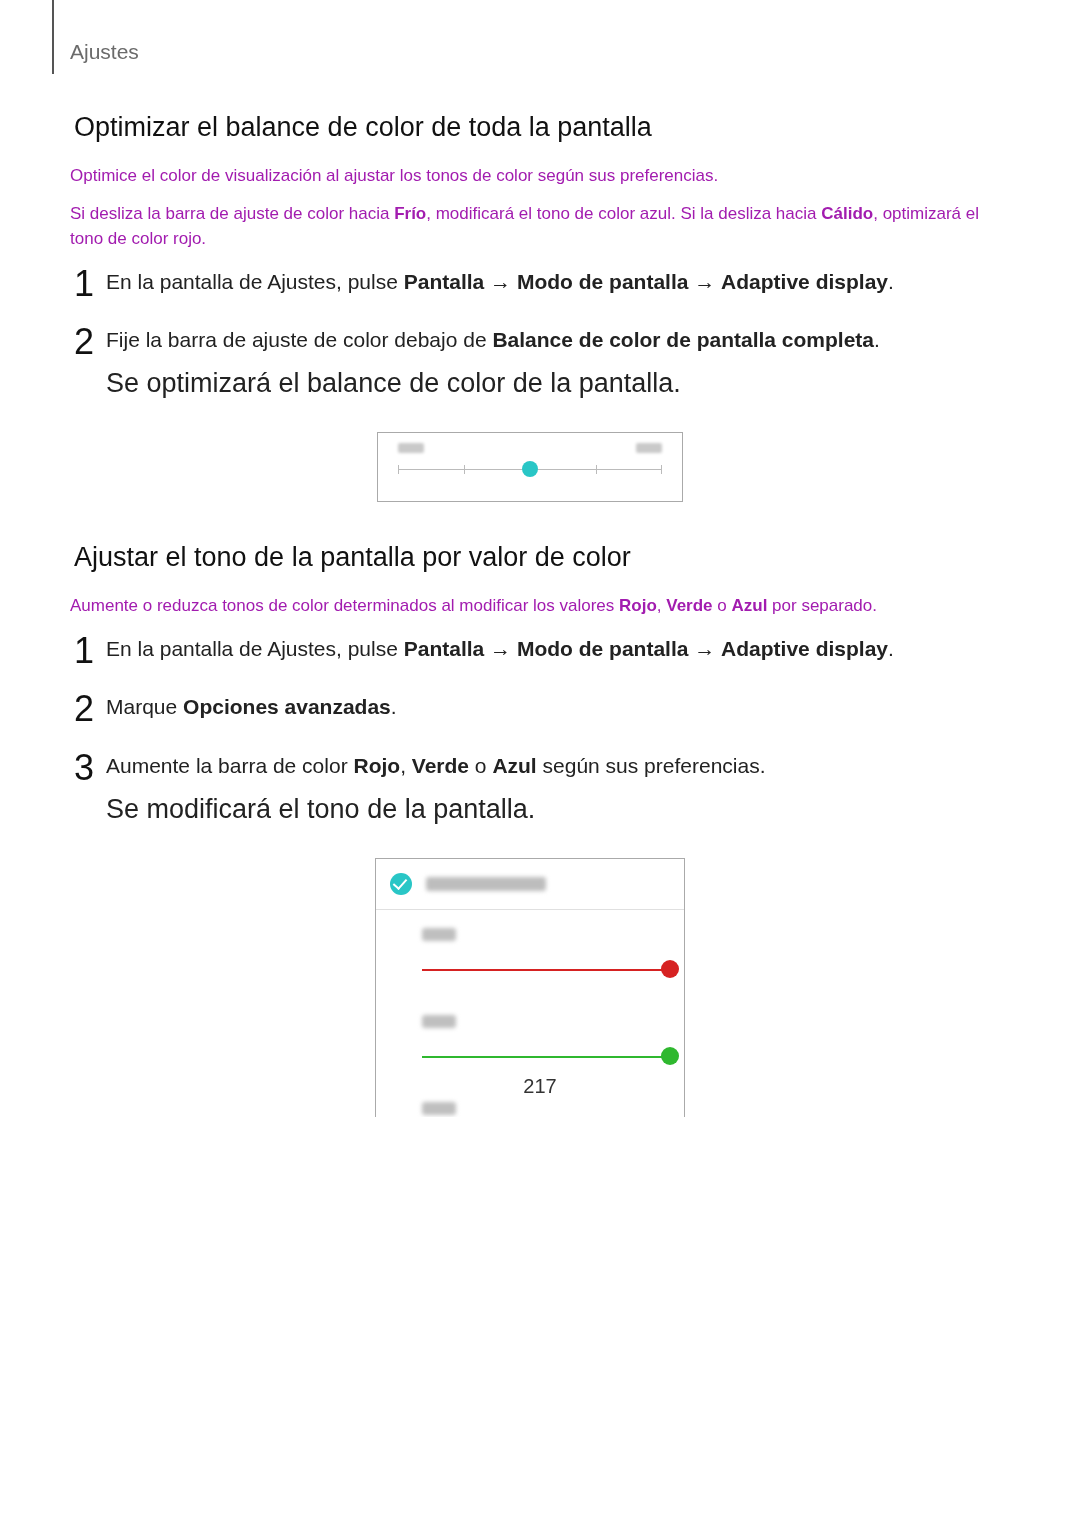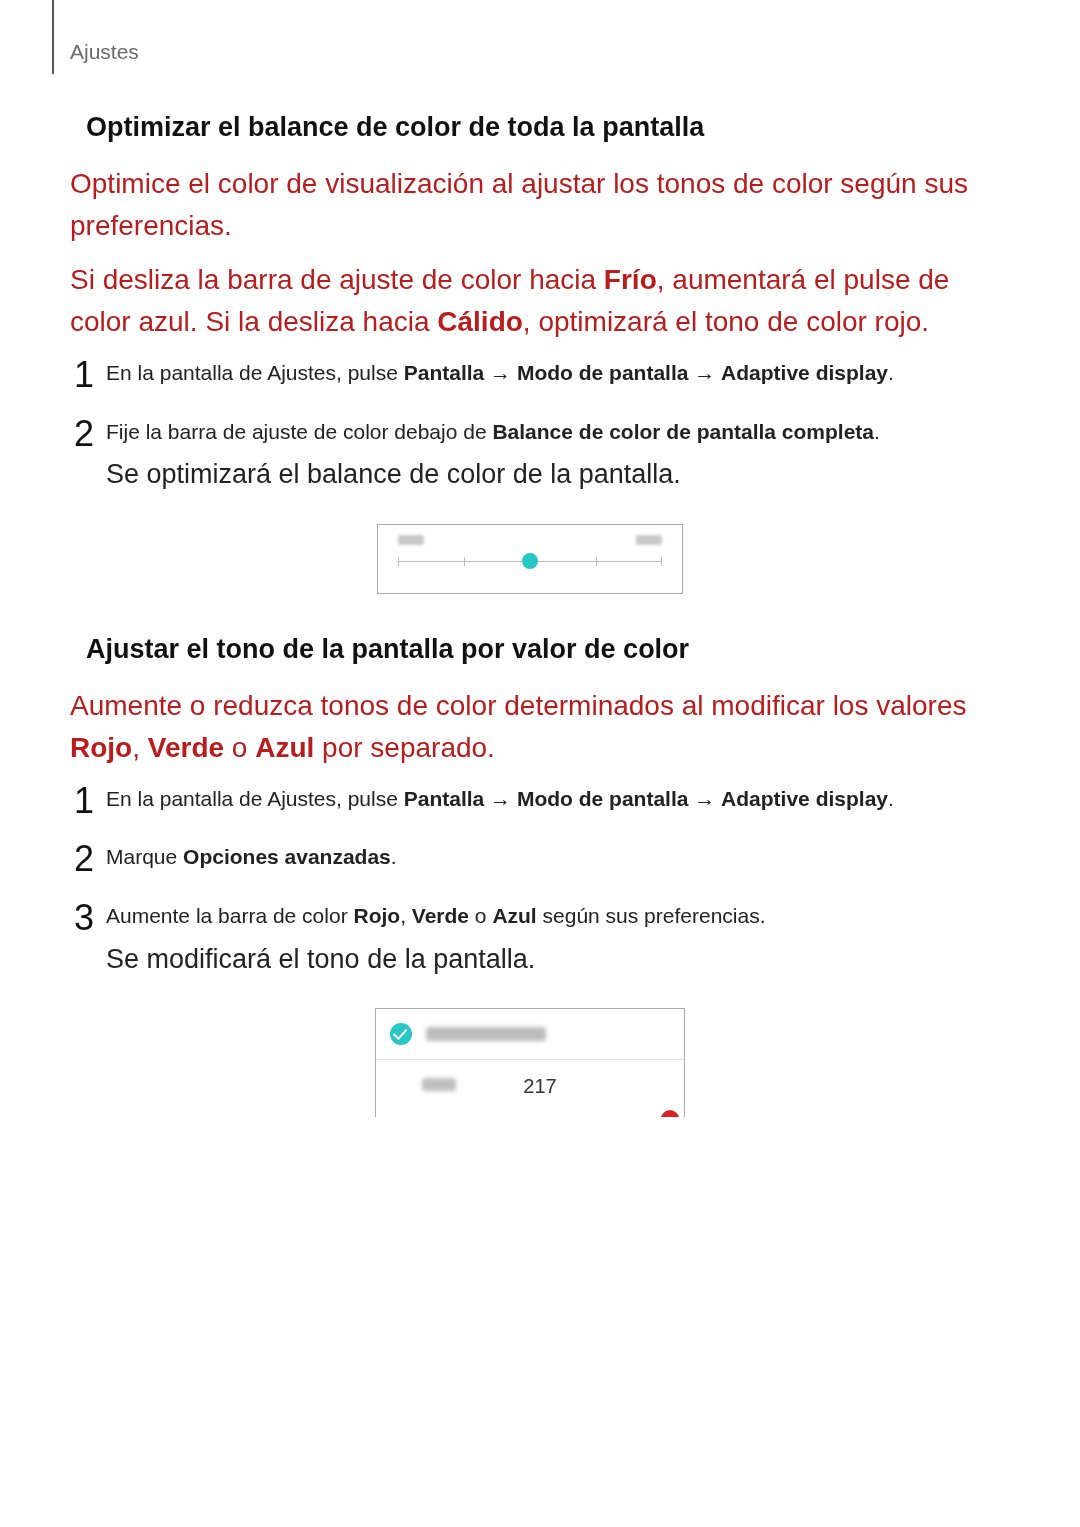--- a/index.html
+++ b/index.html
@@ -24,30 +24,30 @@
     height: 74px;
     background: #555;
   }
   .breadcrumb {
     color: #6b6b6b;
     font-size: 21px;
     margin-bottom: 48px;
     margin-left: 0;
   }
   h2.section-title {
-    font-weight: 700;
+    font-weight: 400;
     font-size: 27px;
-    margin: 0 0 20px 16px;
+    margin: 0 0 20px 4px;
     color: #111;
   }
   p.body {
-    font-size: 28px;
+    font-size: 17px;
     line-height: 1.5;
     margin: 0 0 12px 0;
-    color: #b91c1c;
+    color: #a21caf;
   }
   .bold { font-weight: 700; }
   ol.steps {
     list-style: none;
     padding: 0;
     margin: 14px 0 20px 0;
     counter-reset: step;
   }
   ol.steps > li {
     position: relative;
@@ -192,21 +192,21 @@
 <div class="page">
   <div class="edge-mark"></div>
 
   <div class="breadcrumb">Ajustes</div>
 
   <h2 class="section-title">Optimizar el balance de color de toda la pantalla</h2>
 
   <p class="body">Optimice el color de visualización al ajustar los tonos de color según sus preferencias.</p>
 
   <p class="body">
-    <span>Si desliza la barra de ajuste de color hacia </span><span class="bold">Frío</span><span>, aumentará el pulse de color azul. Si la desliza hacia </span><span class="bold">Cálido</span><span>, optimizará el tono de color rojo.</span>
+    <span>Si desliza la barra de ajuste de color hacia </span><span class="bold">Frío</span><span>, modificará el tono de color azul. Si la desliza hacia </span><span class="bold">Cálido</span><span>, optimizará el tono de color rojo.</span>
   </p>
 
   <ol class="steps">
     <li>
       <span>En la pantalla de Ajustes, pulse </span><span class="bold">Pantalla</span><span> → </span><span class="bold">Modo de pantalla</span><span> → </span><span class="bold">Adaptive display</span><span>.</span>
     </li>
     <li>
       <span>Fije la barra de ajuste de color debajo de </span><span class="bold">Balance de color de pantalla completa</span><span>.</span>
       <p>Se optimizará el balance de color de la pantalla.</p>
     </li>

